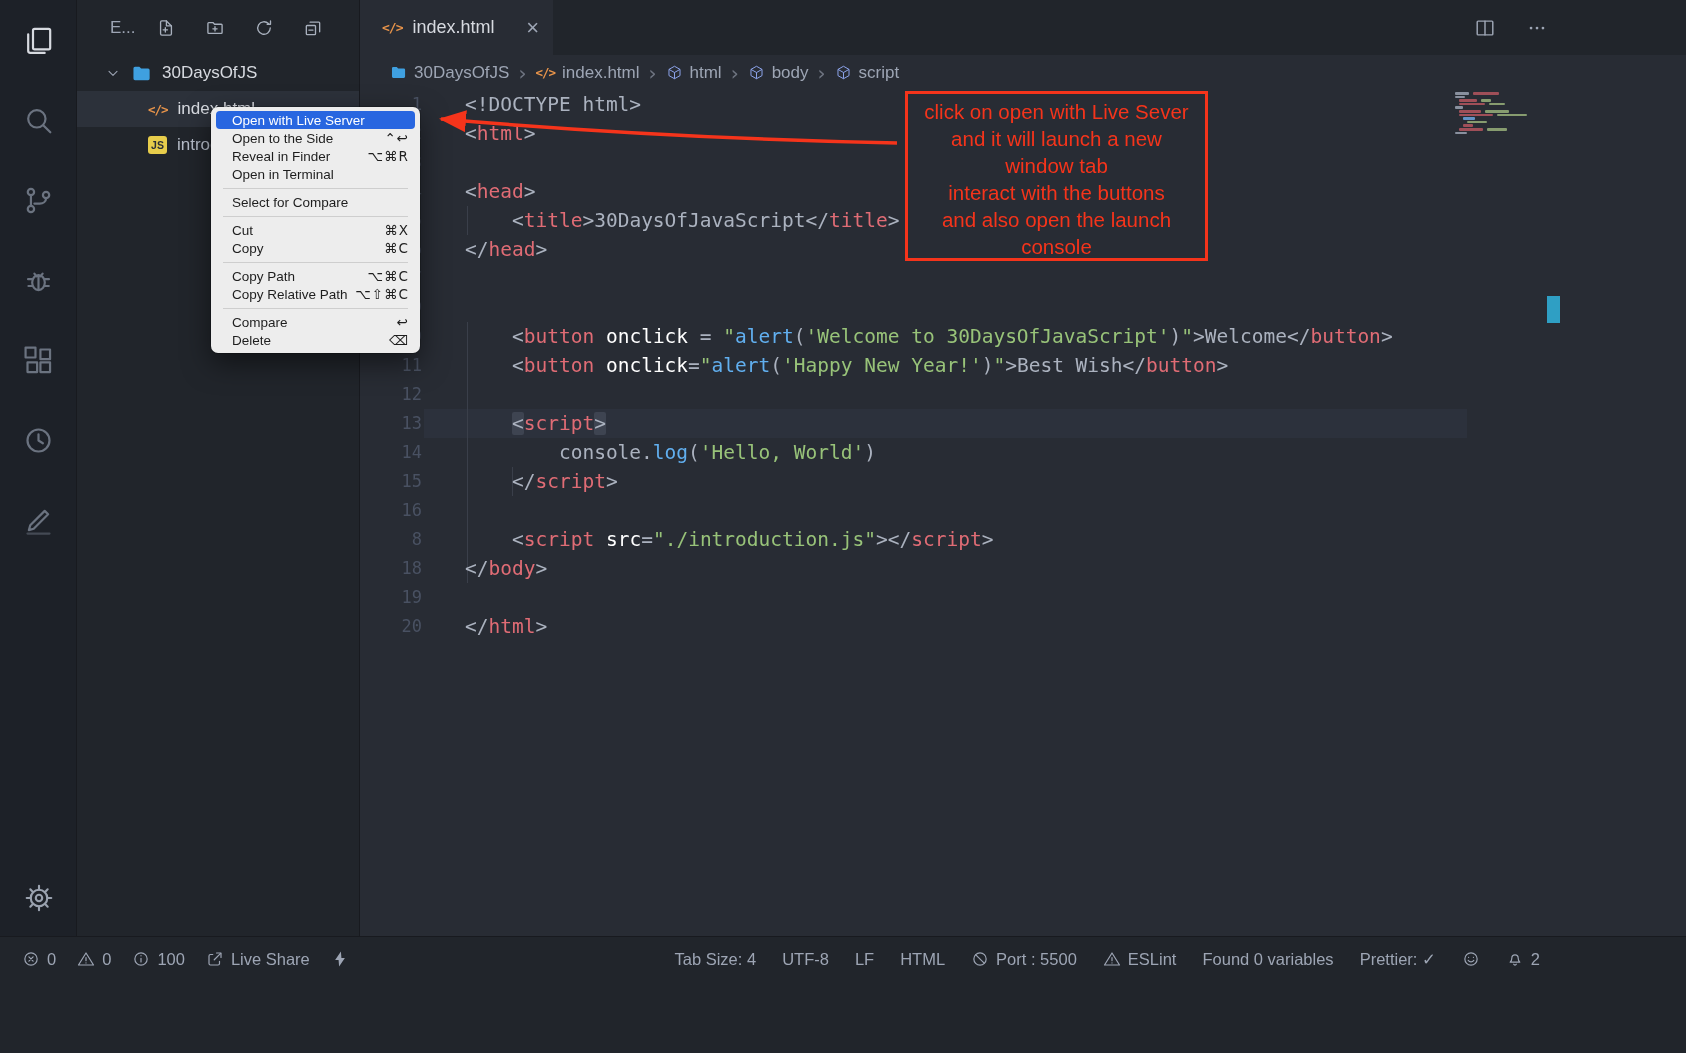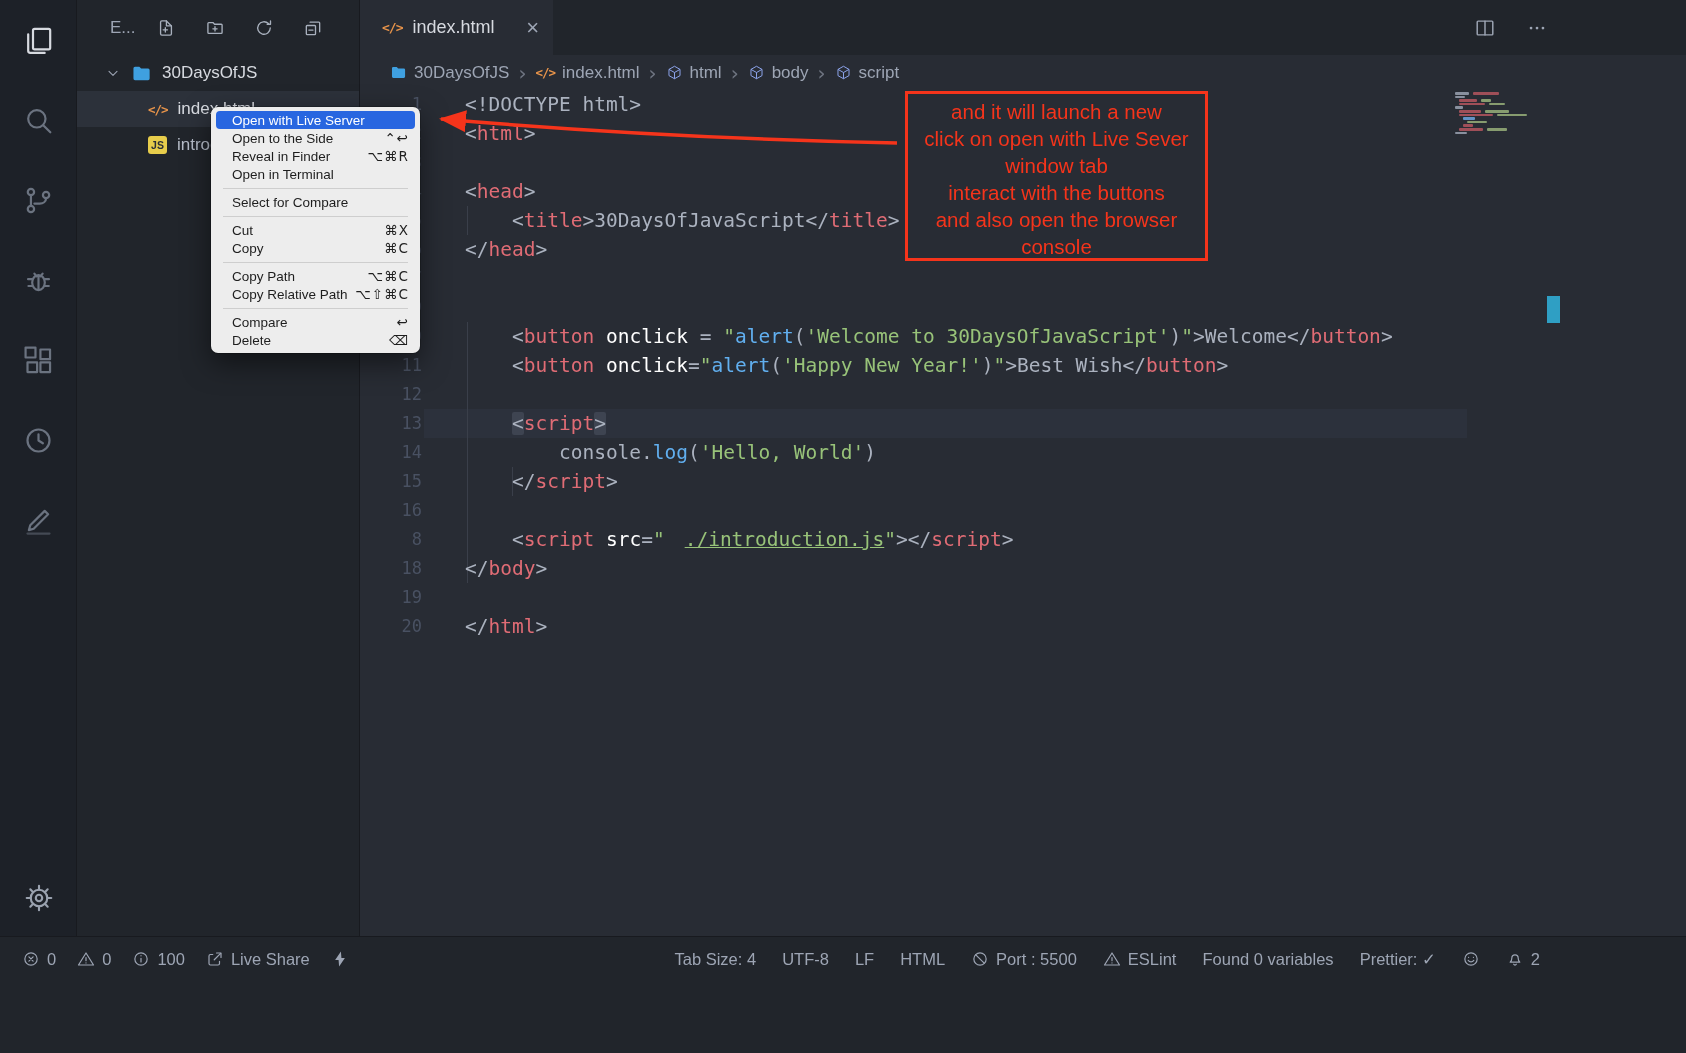--- a/index.html
+++ b/index.html
@@ -53,21 +53,21 @@
   .cube svg{fill:none;stroke:currentColor;stroke-width:1.4;}
 
   .code-area{position:absolute;left:0;top:90px;right:0;}
   .code-row{display:flex;height:29px;line-height:29px;font-family:"DejaVu Sans Mono",monospace;font-size:19.5px;position:relative;}
   .code-row.active::before{content:"";position:absolute;left:64px;top:0;width:1043px;height:29px;background:#2c313c;}
   .line-num{width:62px;flex:none;text-align:right;color:#495162;font-size:17px;position:relative;z-index:1;}
   .code-text{margin-left:43px;white-space:pre;position:relative;z-index:1;}
   .tk-plain{color:#abb2bf;} .tk-pun{color:#abb2bf;} .tk-tag{color:#e06c75;}
   .tk-attr{color:#ffffff;} .tk-str{color:#98c379;} .tk-fn{color:#61afef;}
   .tk-hl{background:#3e4451;border-radius:2px;}
-  .tk-link{text-decoration:underline;margin-left:20px;}
+  .tk-link{}
   .indent-guide{position:absolute;width:1px;background:#3a3f4a;}
 
   .minimap{position:absolute;left:1095px;top:4px;width:88px;height:120px;cursor:pointer;}
   .mm-seg{position:absolute;height:2.5px;border-radius:1px;opacity:.85;}
   .scroll-marker{position:absolute;left:1187px;top:296px;width:13px;height:27px;background:#2f9fc4;}
 
   
   .annotation-box{position:absolute;left:905px;top:91px;width:303px;height:170px;border:3px solid #f5341b;box-sizing:border-box;z-index:30;color:#f5341b;font-size:20.5px;line-height:27px;text-align:center;padding-top:4px;}
   #arrow-overlay{position:absolute;left:0;top:0;z-index:50;pointer-events:none;}
 
@@ -373,25 +373,25 @@
       <div class="mm-seg" style="left: 8px; top: 32.4px; width: 10px; background: rgb(180, 86, 95);"></div>
       <div class="mm-seg" style="left: 4px; top: 36px; width: 24px; background: rgb(180, 86, 95);"></div>
       <div class="mm-seg" style="left: 32px; top: 36px; width: 20px; background: rgb(152, 176, 122);"></div>
       <div class="mm-seg" style="left: 0px; top: 39.6px; width: 12px; background: rgb(154, 162, 177);"></div>
     </div>
   <div class="scroll-marker"></div>
 </div>
 
 <div class="annotation-box">
   <div>
+      <div class="ann-line">click on open with Live Sever</div>
       <div class="ann-line">and it will launch a new</div>
-      <div class="ann-line">click on open with Live Sever</div>
       <div class="ann-line">window tab</div>
       <div class="ann-line">interact with the buttons</div>
-      <div class="ann-line">and also open the browser</div>
+      <div class="ann-line">and also open the launch</div>
       <div class="ann-line">console</div>
     </div>
 </div>
 <svg id="arrow-overlay" width="1686" height="1053">
   <defs>
     <marker id="ah" markerUnits="userSpaceOnUse" markerWidth="28" markerHeight="22" refX="25" refY="11" orient="auto">
       <polygon points="0,0 27,11 0,22" fill="#f5341b"></polygon>
     </marker>
   </defs>
   <path d="M 897 143 Q 660 138 441 119" stroke="#f5341b" stroke-width="3.5" fill="none" marker-end="url(#ah)"></path>

